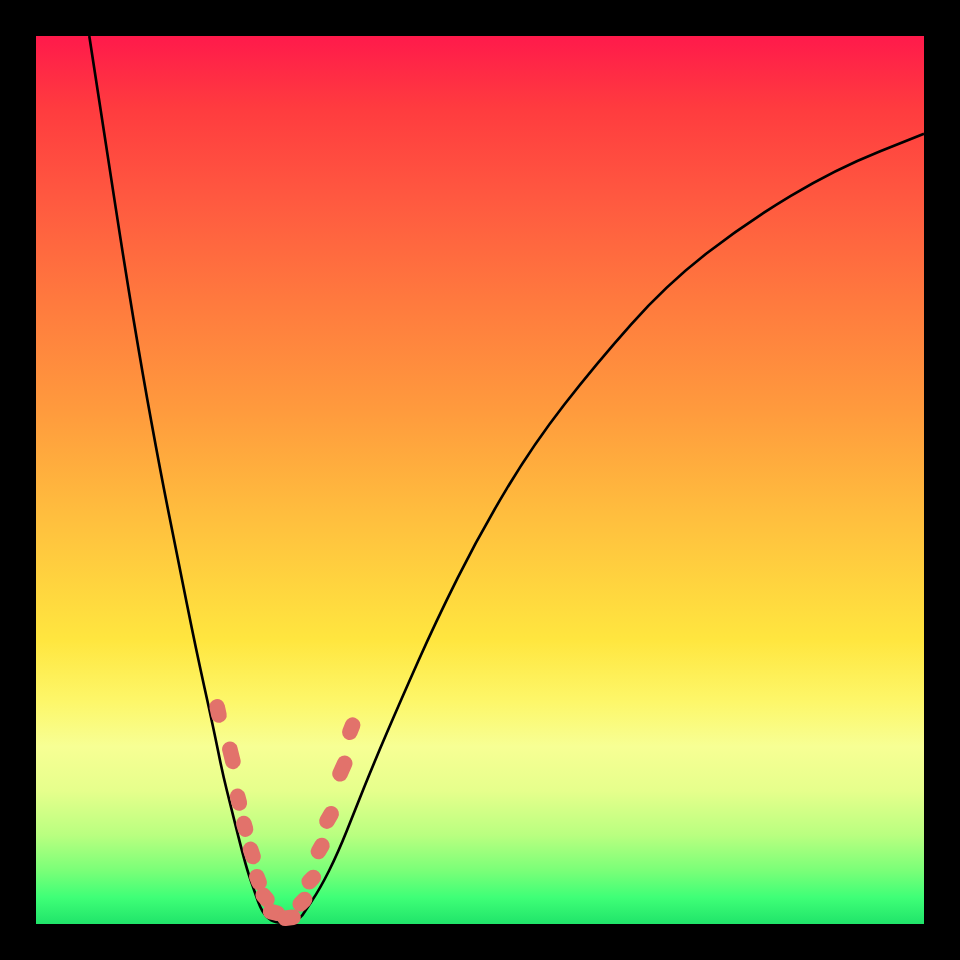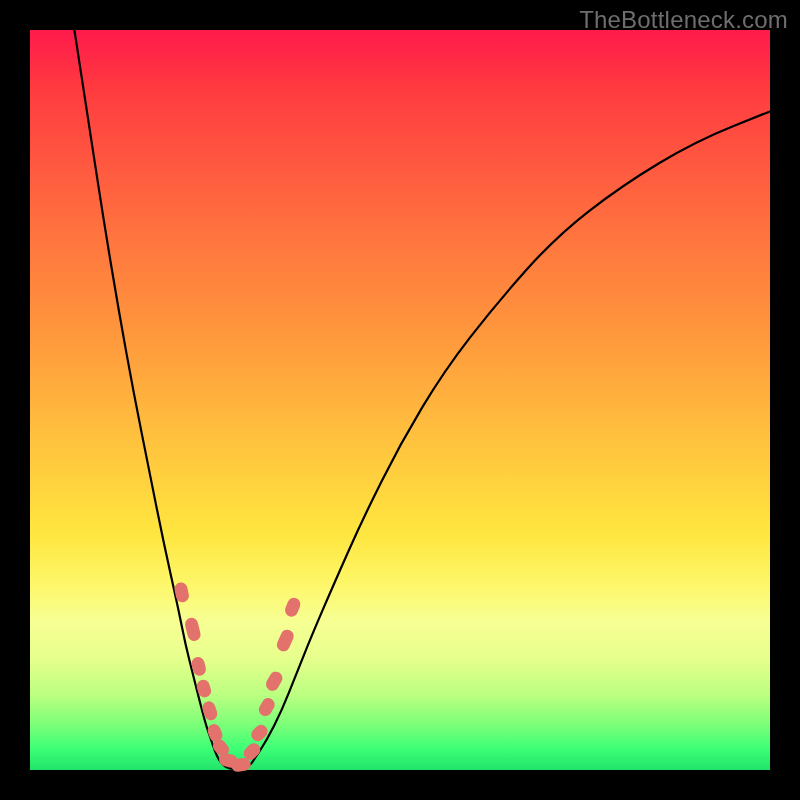--- a/index.html
+++ b/index.html
@@ -84,14 +84,13 @@
           <rect x="-9.83" y="-6.50" width="19.65" height="13.00" rx="6.50" class="marker" transform="translate(210.90 734.82) rotate(-7.4)"></rect>
           <rect x="-9.07" y="-6.50" width="18.14" height="13.00" rx="6.50" class="marker" transform="translate(222.00 721.50) rotate(-45.0)"></rect>
           <rect x="-8.88" y="-6.50" width="17.77" height="13.00" rx="6.50" class="marker" transform="translate(229.40 703.00) rotate(-45.0)"></rect>
           <rect x="-9.35" y="-6.50" width="18.71" height="13.00" rx="6.50" class="marker" transform="translate(236.80 677.10) rotate(-60.3)"></rect>
           <rect x="-10.01" y="-6.50" width="20.03" height="13.00" rx="6.50" class="marker" transform="translate(244.20 651.20) rotate(-60.3)"></rect>
           <rect x="-11.24" y="-6.50" width="22.48" height="13.00" rx="6.50" class="marker" transform="translate(255.30 610.50) rotate(-66.0)"></rect>
           <rect x="-9.64" y="-6.50" width="19.27" height="13.00" rx="6.50" class="marker" transform="translate(262.70 577.20) rotate(-68.2)"></rect>
         </g>
     </svg>
   </div>
-  <div class="watermark">TheBottleneck.com</div>
 </div>
 
 </body></html>

